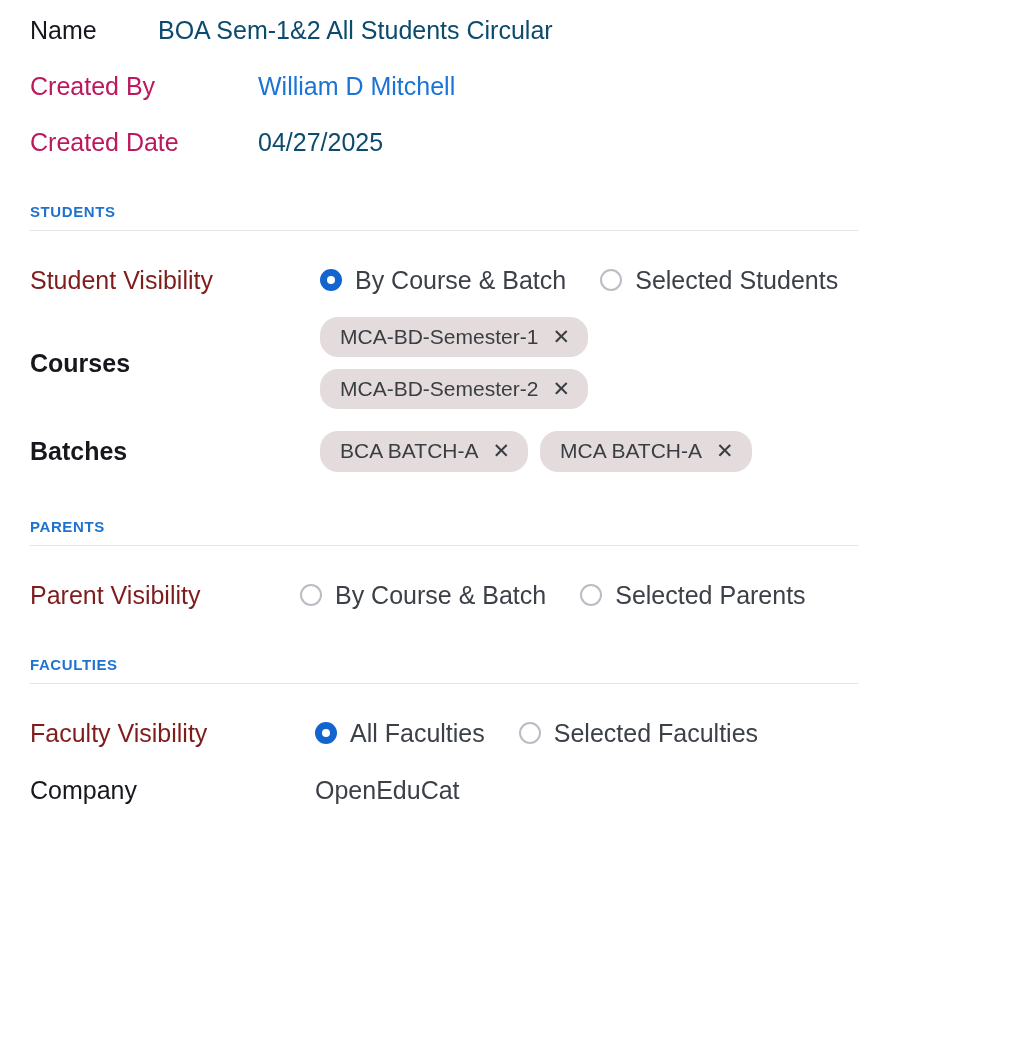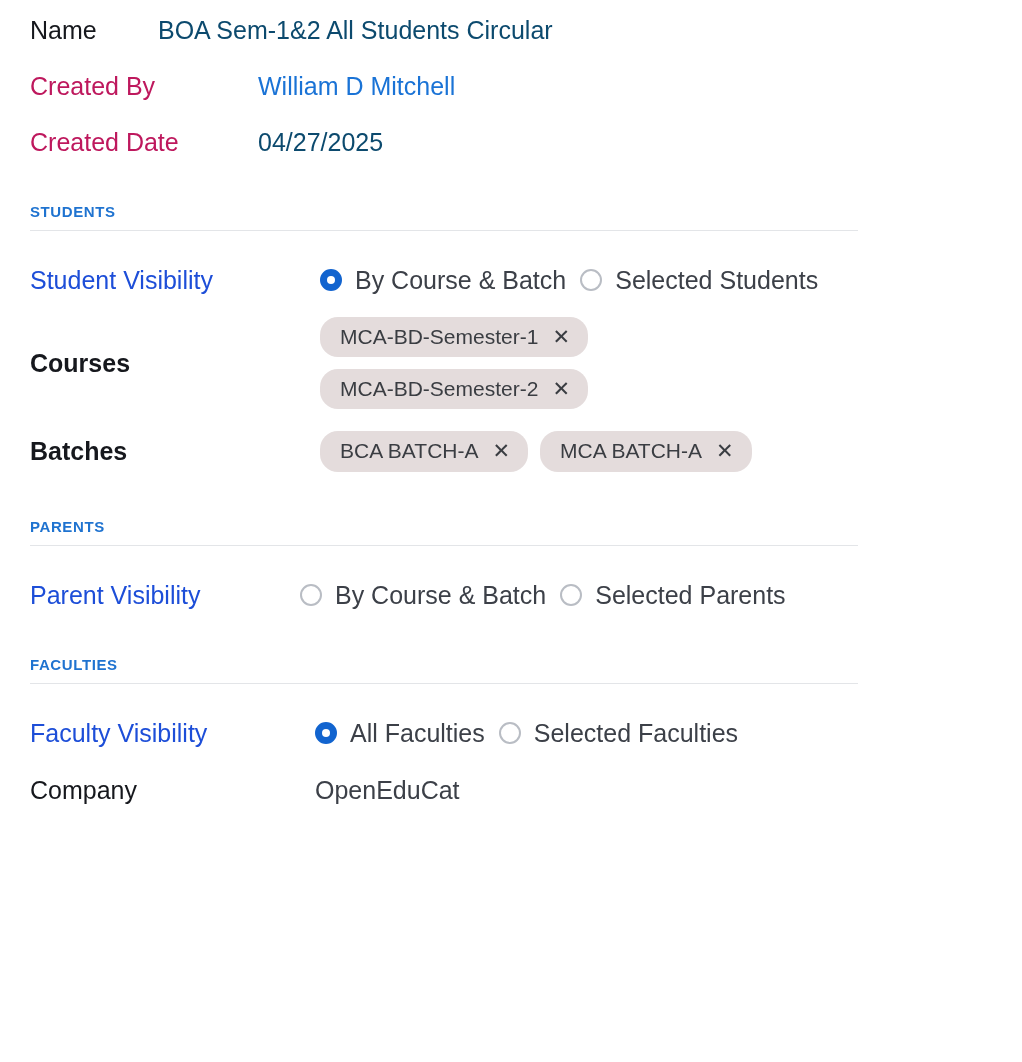--- a/index.html
+++ b/index.html
@@ -71,32 +71,32 @@
   }
 
   
   .vis-row {
     display: flex;
     align-items: center;
     margin-top: 34px;
   }
   .vis-label {
     font-size: 25px;
-    color: #1d4ed8;
+    color: #7f1d1d;
     flex: 0 0 auto;
     line-height: 1.2;
   }
   .vis-label.w1 { width: 290px; }
   .vis-label.w2 { width: 270px; }
   .vis-label.w3 { width: 285px; }
 
   .radio-group {
     display: flex;
     align-items: center;
-    gap: 14px;
+    gap: 34px;
   }
   .radio-opt {
     display: flex;
     align-items: center;
     gap: 13px;
     cursor: pointer;
   }
   .radio {
     width: 22px;
     height: 22px;

